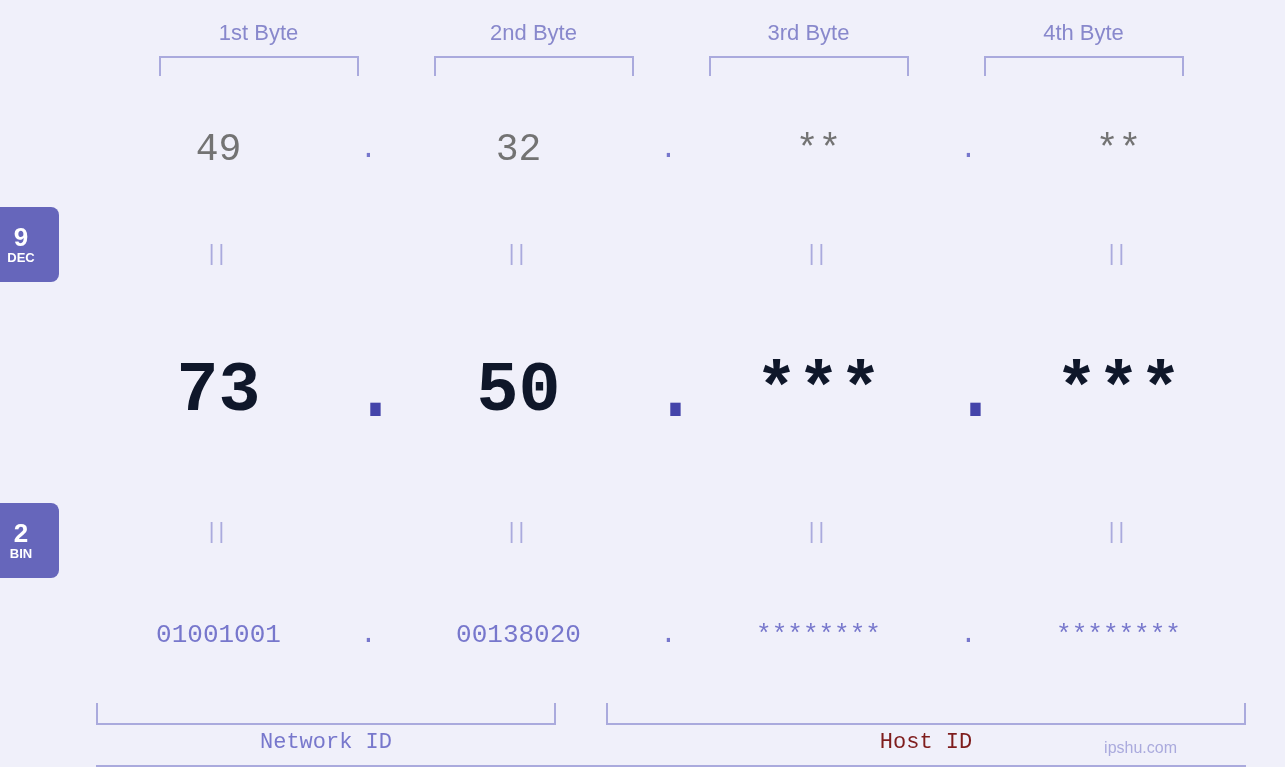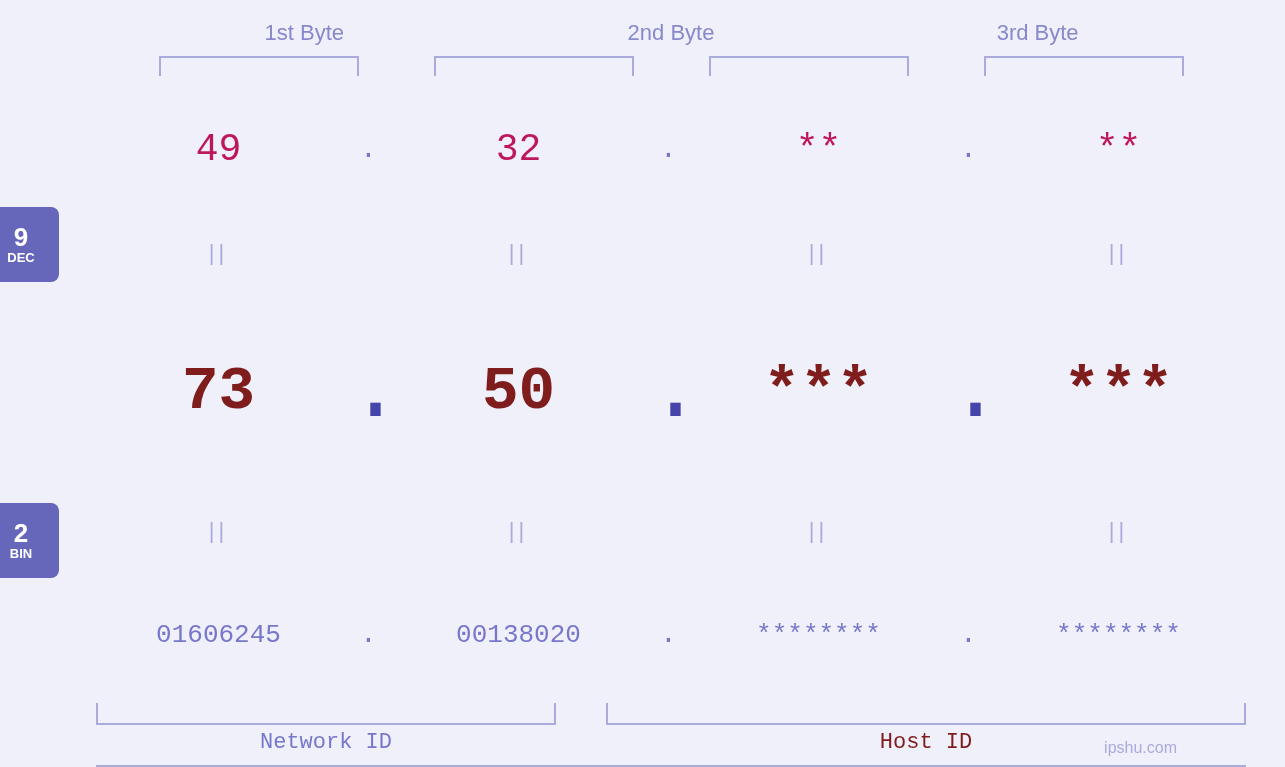--- a/index.html
+++ b/index.html
@@ -109,28 +109,28 @@
     .dot {
       font-size: 28px;
       color: #7777cc;
       width: 40px;
       text-align: center;
     }
 
     
     .hex-value {
       font-size: 38px;
-      color: #be185d;
+      color: #737373;
       font-family: 'Courier New', Courier, monospace;
     }
 
     
     .dec-value {
-      font-size: 61px;
-      color: #7f1d1d;
+      font-size: 70px;
+      color: #0f172a;
       font-family: 'Courier New', Courier, monospace;
       font-weight: bold;
       line-height: 1;
     }
 
     .dec-dot {
       font-size: 90px;
       color: #4444aa;
       width: 40px;
       text-align: center;
@@ -183,20 +183,21 @@
   </style>
 </head>
 <body>
 
 <div class="container">
 
   <div class="byte-labels">
     <div class="byte-label">1st Byte</div>
     <div class="byte-label">2nd Byte</div>
     <div class="byte-label">3rd Byte</div>
+    <div class="byte-label">4th Byte</div>
   </div>
 
   <div class="brackets-top">
     <div class="bracket-top"></div>
     <div class="bracket-top"></div>
     <div class="bracket-top"></div>
     <div class="bracket-top"></div>
   </div>
 
   <div style="display:flex; width:1285px; flex:1;">
@@ -265,21 +266,21 @@
         <div class="equals-spacer"></div>
         <div class="equals-cell">||</div>
         <div class="equals-spacer"></div>
         <div class="equals-cell">||</div>
         <div class="equals-spacer"></div>
         <div class="equals-cell">||</div>
       </div>
 
       <div class="row row-bin">
         <div class="cell">
-          <span class="bin-value">01606245</span>
+          <span class="bin-value">01001001</span>
         </div>
         <div class="dot">.</div>
         <div class="cell">
           <span class="bin-value">00138020</span>
         </div>
         <div class="dot">.</div>
         <div class="cell">
           <span class="bin-value">********</span>
         </div>
         <div class="dot">.</div>

